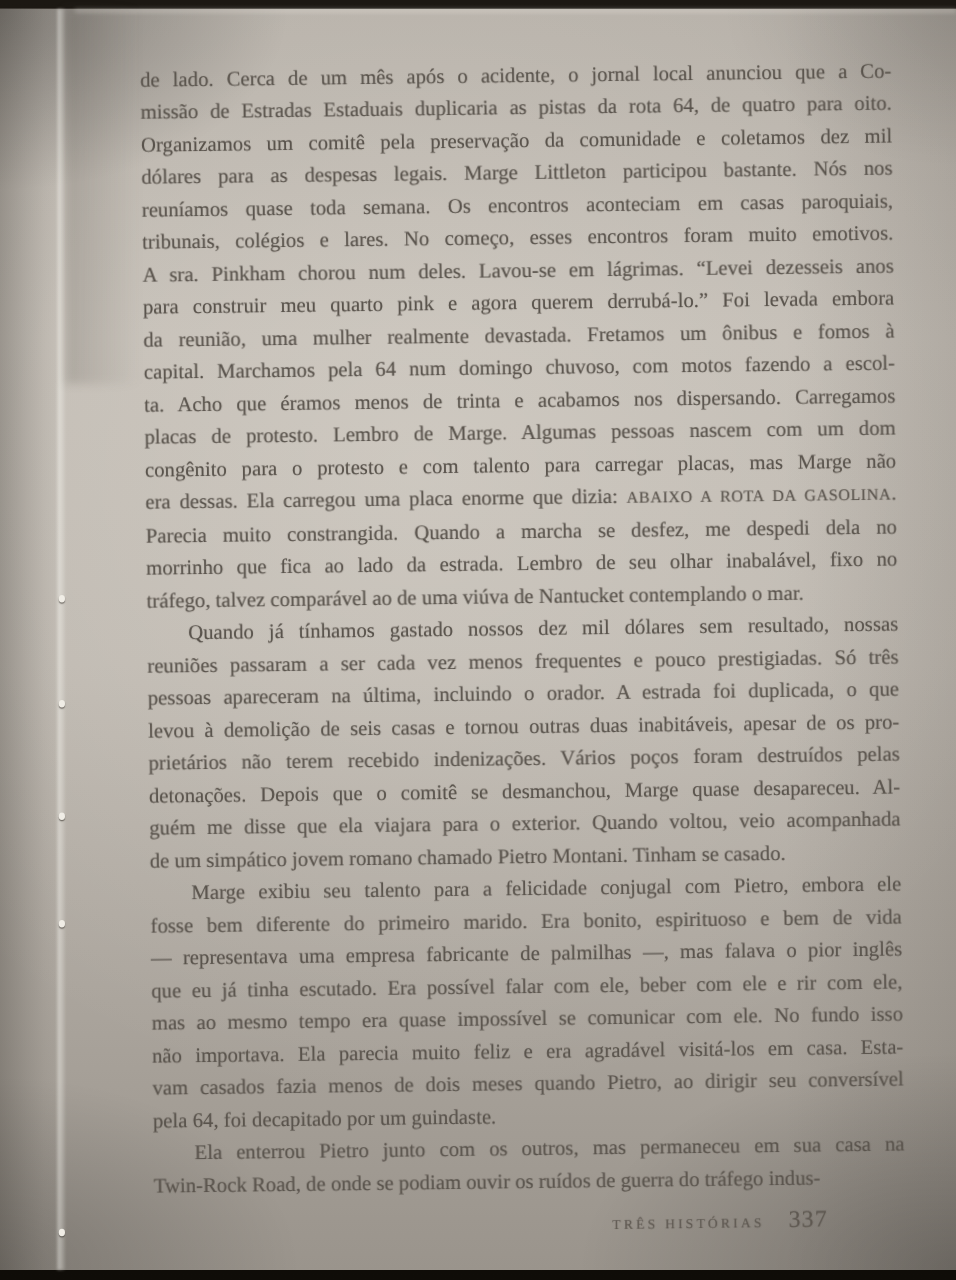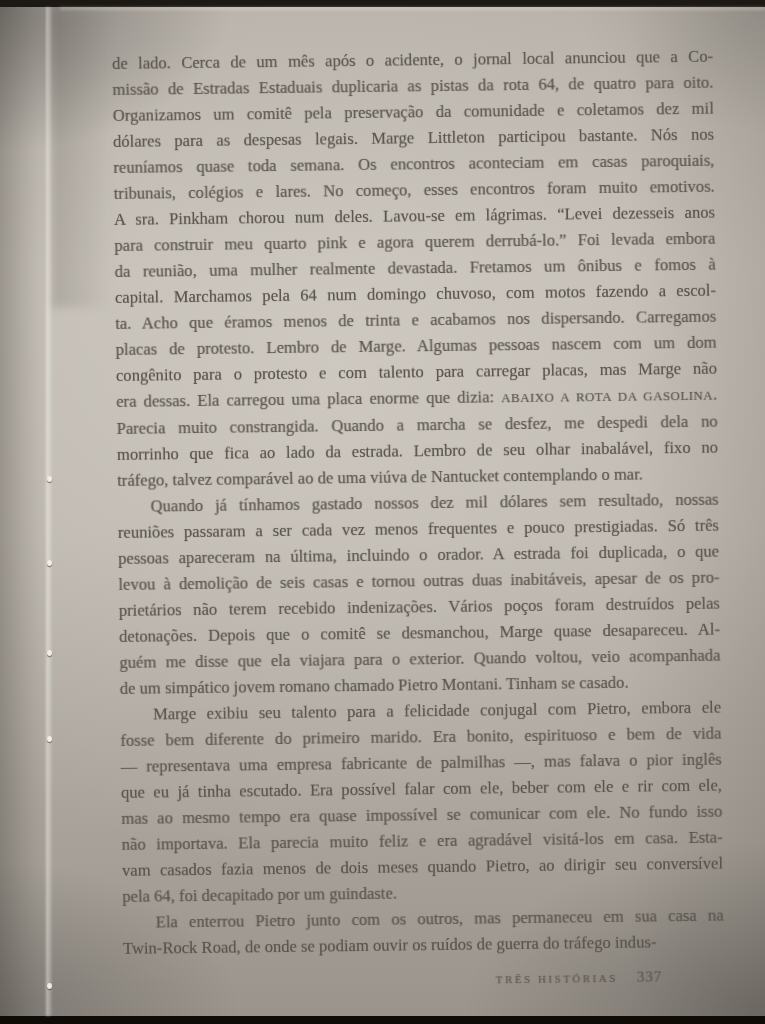--- a/index.html
+++ b/index.html
@@ -108,21 +108,21 @@
     justify-content: flex-end;
     align-items: baseline;
     gap: 19px;
     color: #5d5750;
   }
   .footer-title {
     font-size: 10.8px;
     letter-spacing: 2.6px;
   }
   .footer-num {
-    font-size: 15px;
+    font-size: 19px;
     letter-spacing: 1px;
   }
 </style>
 </head>
 <body>
 
 <div class="photo">
   <div class="page">
     <div class="gutter-shade"></div>
     <div class="fold-line"></div>

